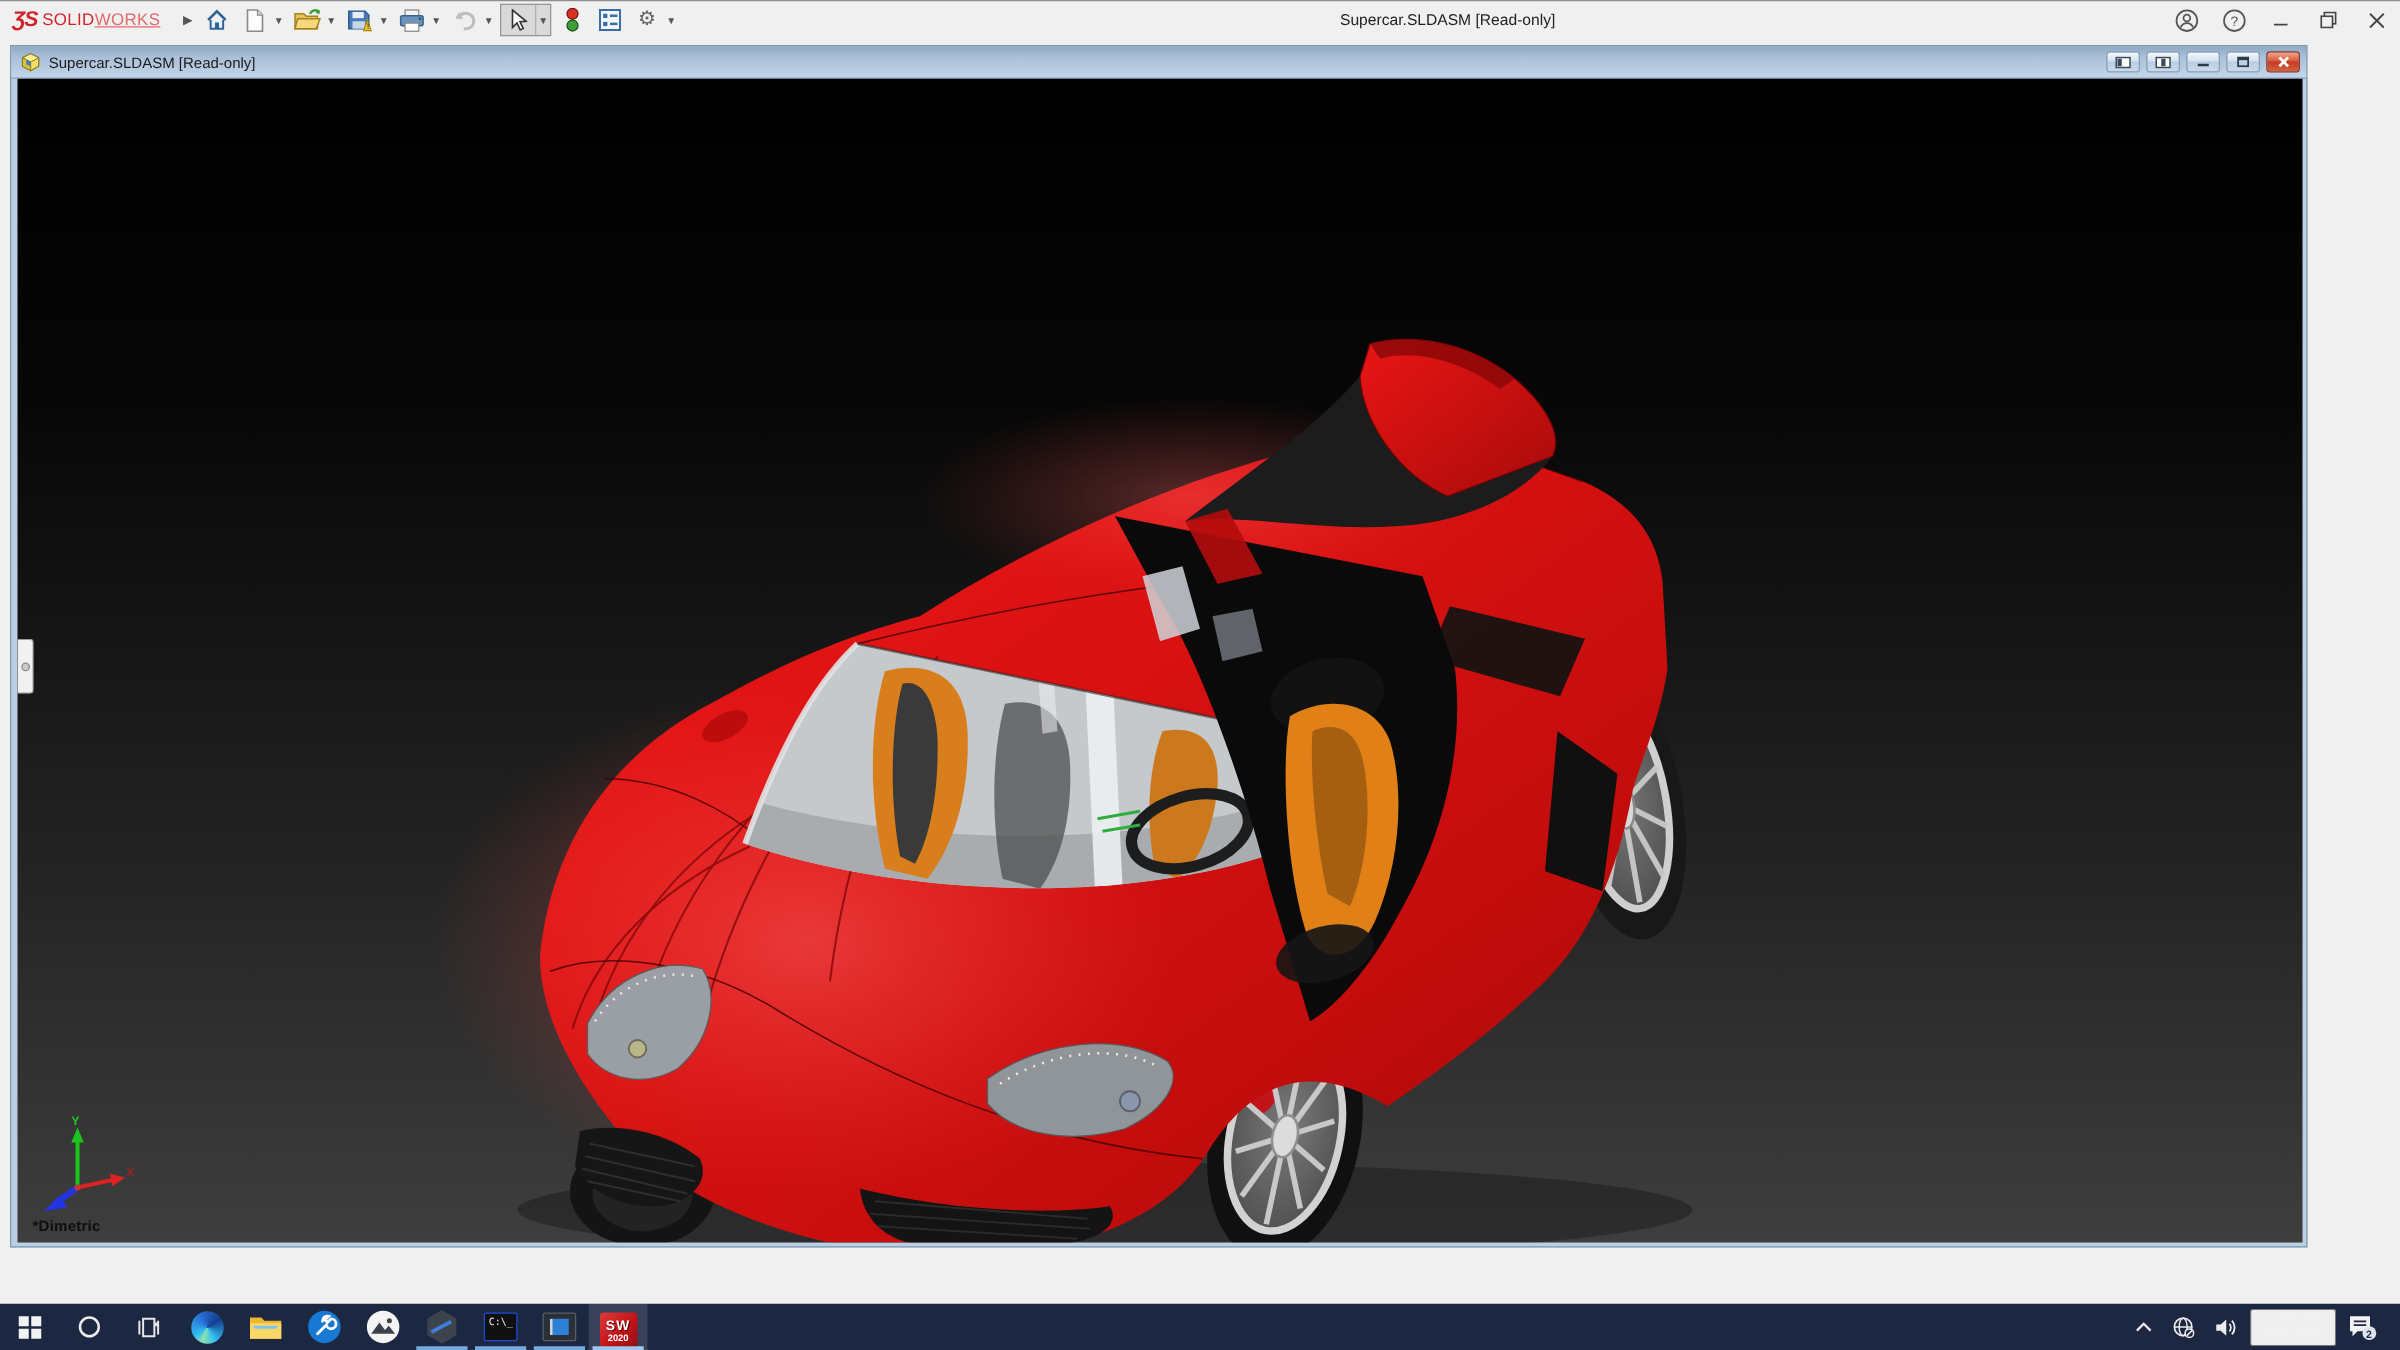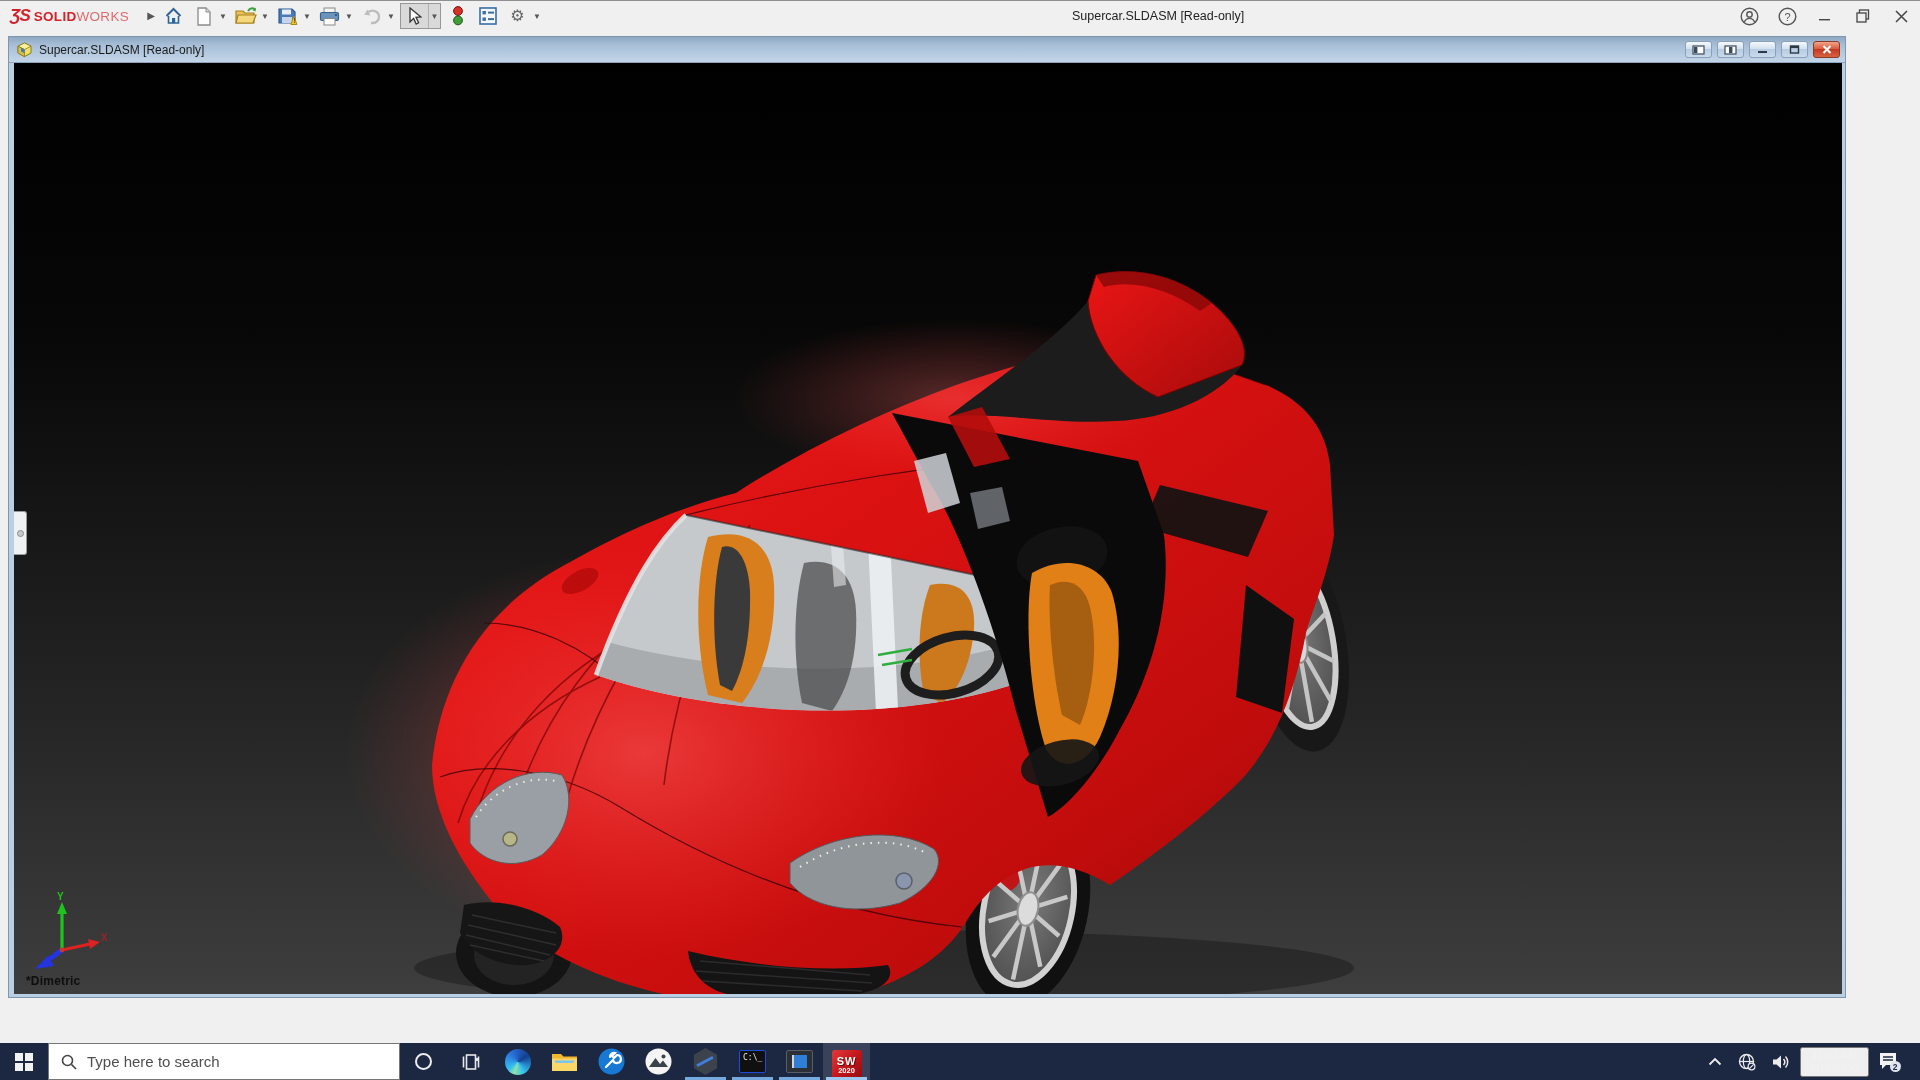--- a/index.html
+++ b/index.html
@@ -5,22 +5,22 @@
   * { margin:0; padding:0; box-sizing:border-box; }
   html,body { width:1920px; height:1080px; overflow:hidden; background:#f0f0f0;
     font-family:"Liberation Sans", sans-serif; }
   .screen { position:relative; width:1920px; height:1080px; }
 
   
   .app-titlebar { position:absolute; left:0; top:0; width:1920px; height:30px;
     background:#f0f0f0; border-top:1px solid #8f8f8f; display:flex; align-items:center; }
   .brand { display:flex; align-items:center; gap:4px; padding-left:10px; height:100%; }
   .logo-mark { color:#d2232a; font-style:italic; font-weight:bold; font-size:17px; letter-spacing:-1px; }
-  .brand-bold { color:#d2232a; font-weight:bold; font-size:13.5px; letter-spacing:.3px; }
-  .brand-light { color:#e06a6e; font-size:13.5px; letter-spacing:.3px; }
+  .brand-bold { color:#d2232a; font-weight:normal; font-size:13.5px; letter-spacing:.3px; }
+  .brand-light { color:#e06a6e; font-size:13.5px; letter-spacing:.3px;text-decoration:underline; }
   .tb-expand { margin-left:14px; width:16px; height:20px; border:none; background:none;
     color:#555; font-size:10px; cursor:pointer; }
   .qat { position:absolute; left:160px; top:0; height:30px; display:flex; align-items:center; }
   .tool { height:26px; min-width:27px; display:flex; align-items:center; justify-content:center;
     background:none; border:none; cursor:pointer; }
   .caret { width:12px; height:26px; display:flex; align-items:center; justify-content:center;
     font-size:8px; color:#555; border:none; background:none; cursor:pointer; }
   .tool-group { display:flex; align-items:center; margin-right:3px; }
   .sel-box { display:flex; align-items:center; border:1px solid #979797; background:#d9d9d9;
     height:26px; margin-right:3px; }
@@ -467,27 +467,20 @@
 
   <footer class="taskbar">
     <button class="tb-btn">
       <span class="win-grid">
           <span></span>
           <span></span>
           <span></span>
           <span></span>
         </span>
     </button>
-    <div class="search-box">
-      <svg width="16" height="16" viewBox="0 0 16 16">
-        <circle cx="6.5" cy="6.5" r="5" fill="none" stroke="#444" stroke-width="1.6"></circle>
-        <line x1="10.4" y1="10.4" x2="15" y2="15" stroke="#444" stroke-width="1.6"></line>
-      </svg>
-      <input type="text" placeholder="Type here to search" style="">
-    </div>
     <button class="tb-btn app">
       <span class="ring"></span>
     </button>
     <button class="tb-btn app">
       <svg width="22" height="18" viewBox="0 0 22 18">
         <rect x="6.5" y="2" width="9" height="14" fill="none" stroke="#e8e8e8" stroke-width="1.6"></rect>
         <path d="M3.5 3.5 V14.5 M18.5 3.5 V14.5" stroke="#e8e8e8" stroke-width="1.6"></path>
         <rect x="15.5" y="5" width="3" height="3" fill="#e8e8e8"></rect>
       </svg>
     </button>

